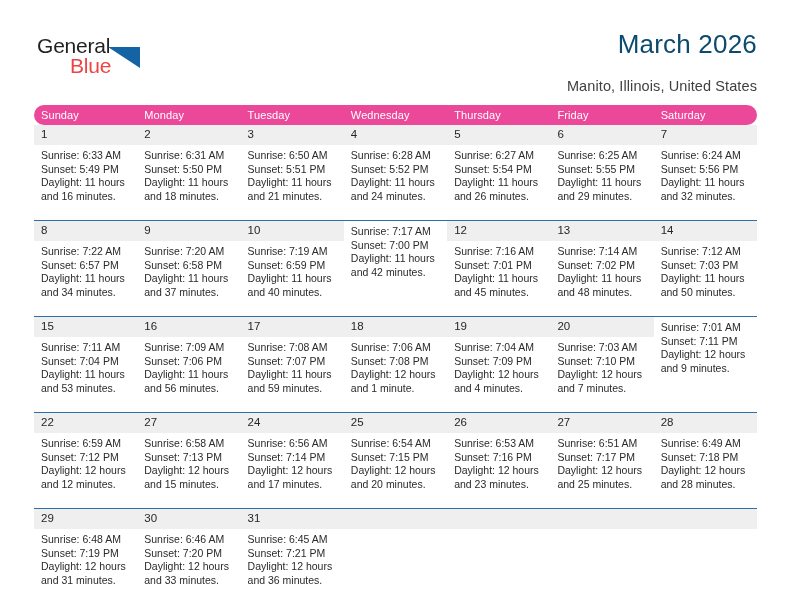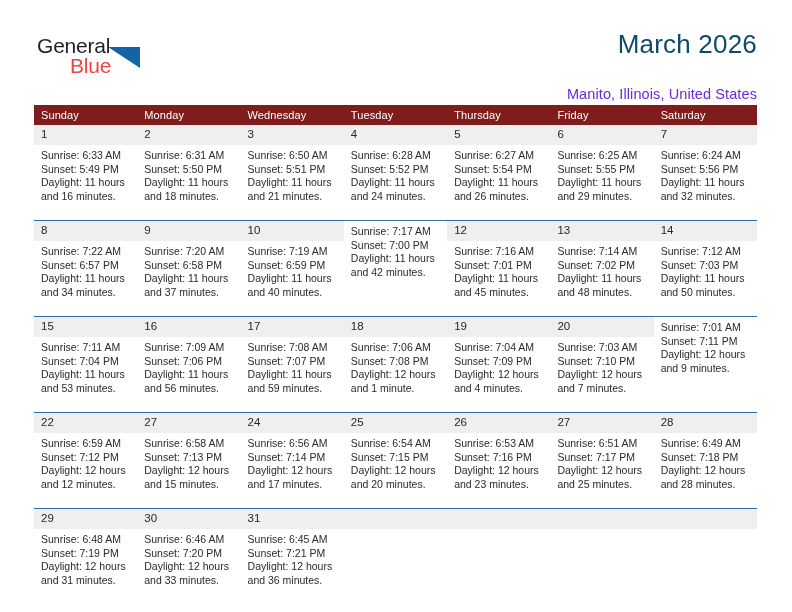--- a/index.html
+++ b/index.html
@@ -75,37 +75,38 @@
   .cal-title {
     font-size: 26px;
     font-weight: normal;
     color: #0c4a6e;
     line-height: 32px;
     letter-spacing: 0.2px;
   }
   .cal-subtitle {
     font-size: 14.5px;
     font-weight: normal;
-    color: #6d28d9;
+    color: #404040;
     line-height: 20px;
-    margin-top: 24px;
+    margin-top: 16px;
     letter-spacing: 0.1px;
     text-align: center;
   }
 
   
   .cal-grid {
     position: absolute;
     left: 34px;
     top: 105px;
     width: 723px;
   }
   .dow-row {
     display: flex;
-    background: #7f1d1d;
+    background: #ec4899;
+    border-radius: 10px;
   }
   .dow-cell {
     flex: 1 1 0;
     min-width: 0;
     color: #ffffff;
     font-size: 11px;
     line-height: 18px;
     padding: 1px 0 1px 7px;
     box-sizing: border-box;
     letter-spacing: 0.1px;
@@ -166,22 +167,22 @@
       <div class="cal-subtitle">Manito, Illinois, United States</div>
     </div>
 
   </div>
 
   <div class="cal-grid">
 
     <div class="dow-row">
       <div class="dow-cell">Sunday</div>
       <div class="dow-cell">Monday</div>
+      <div class="dow-cell">Tuesday</div>
       <div class="dow-cell">Wednesday</div>
-      <div class="dow-cell">Tuesday</div>
       <div class="dow-cell">Thursday</div>
       <div class="dow-cell">Friday</div>
       <div class="dow-cell">Saturday</div>
     </div>
 
     <div id="weeks-container">
         <div class="week-row first">
           <div class="day-cell">
             <div class="day-num">1</div>
             <div class="day-body">

